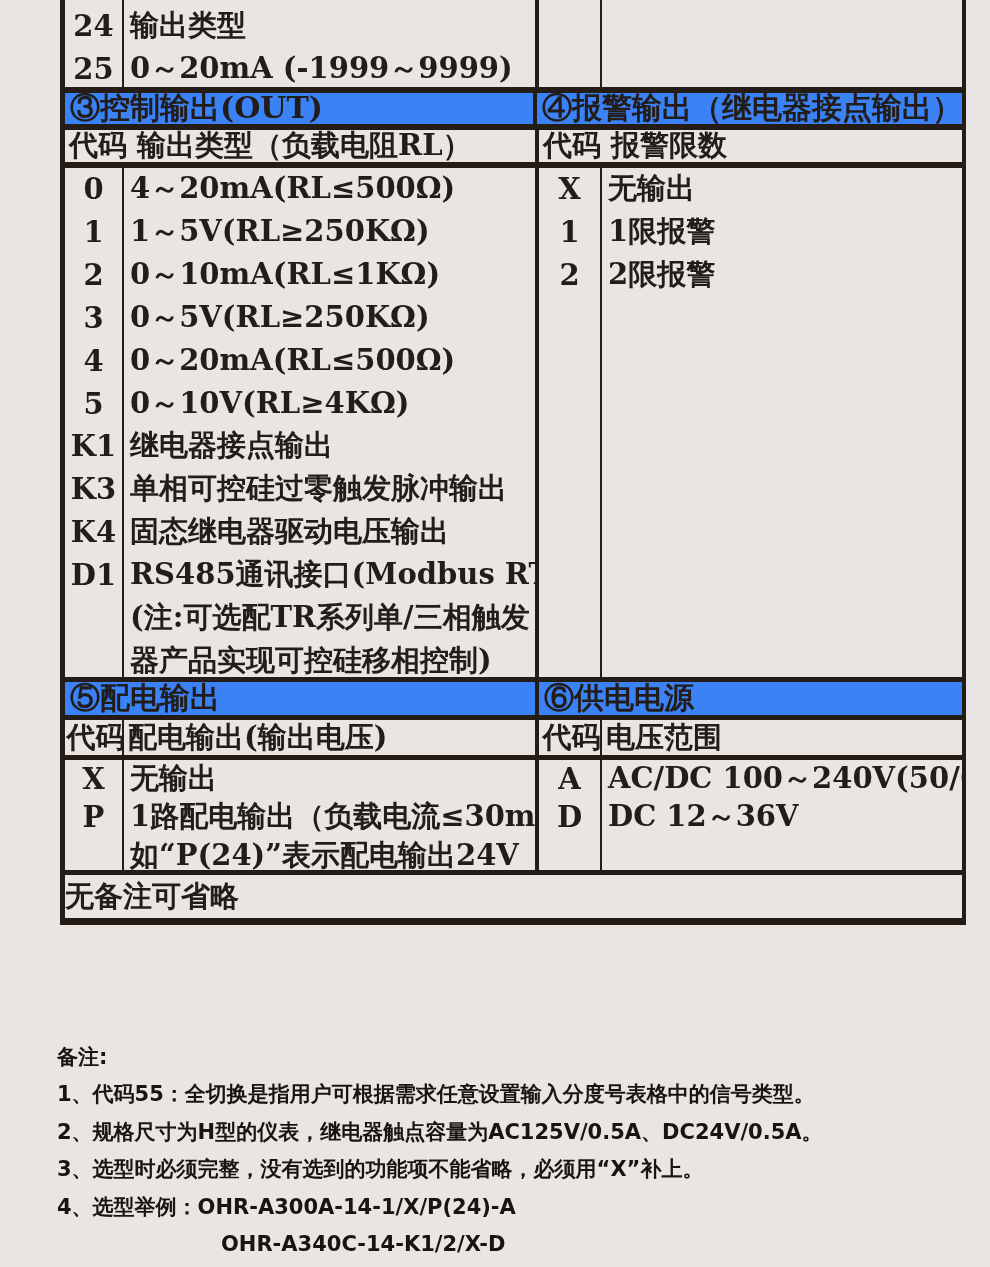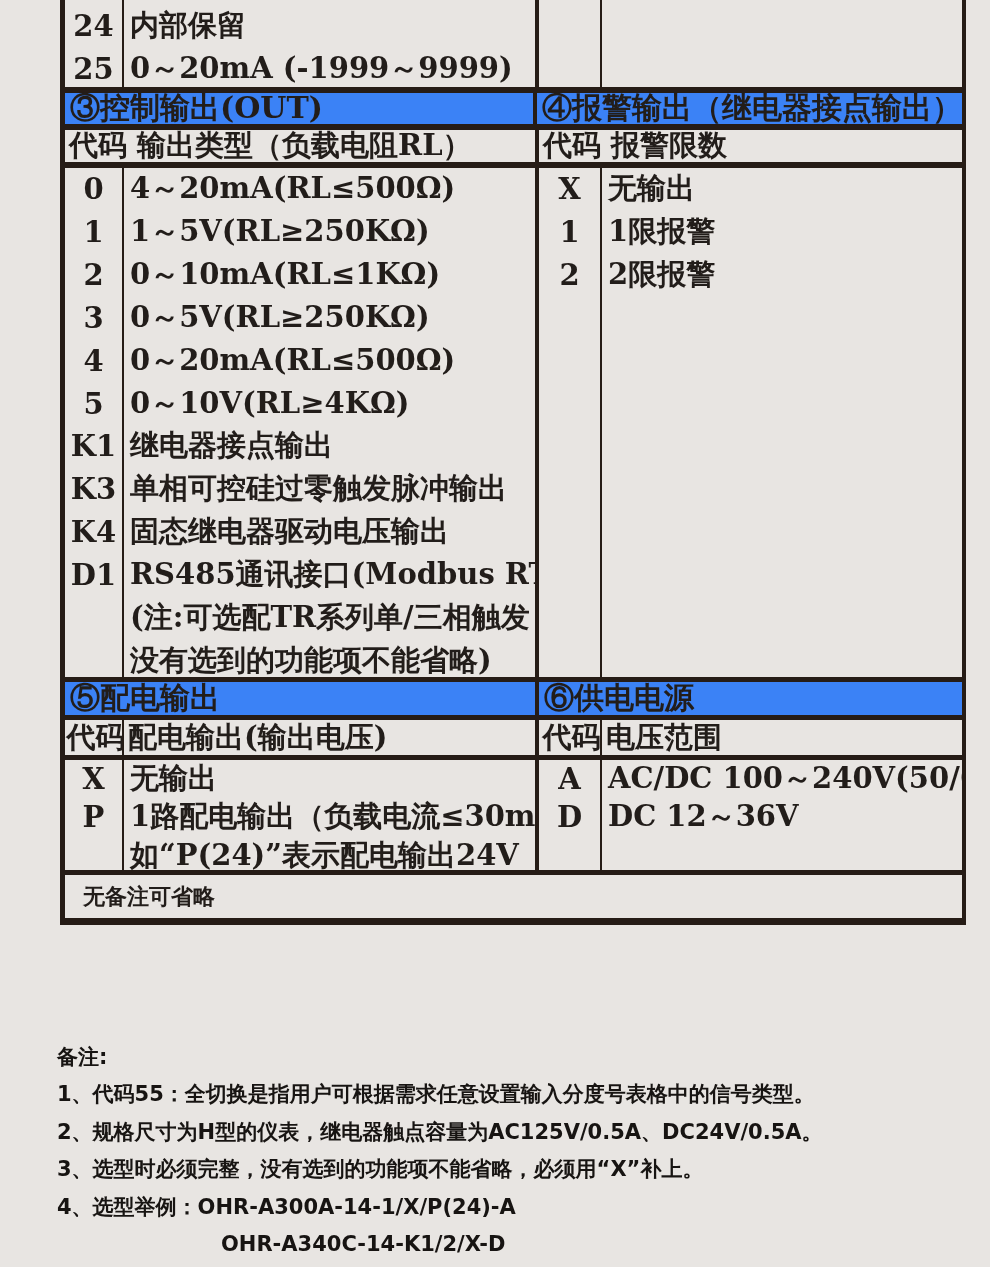--- a/index.html
+++ b/index.html
@@ -44,42 +44,42 @@
   .data1{height:514px;border-bottom:5px solid #261c16;}
   .data1 .ln{height:42.83px;}
   .data2{height:115px;border-bottom:5px solid #261c16;}
   .data2 .ln{height:38.3px;}
 
   .ln{display:flex;align-items:center;font-size:29px;font-weight:600;white-space:nowrap;}
   .ln.code{justify-content:center;}
   .ln.desc{padding-left:6px;}
 
   .note-row{height:50px;border-bottom:7px solid #261c16;}
-  .note-row .full{display:flex;align-items:center;font-size:22px;font-weight:600;padding-left:18px;}
+  .note-row .full{display:flex;align-items:center;font-size:29px;font-weight:600;}
 
   .footnotes{
     position:absolute;left:57px;top:1038px;width:915px;
     font-family:"DejaVu Sans","Liberation Sans",sans-serif;
     font-weight:700;font-size:21px;color:#171412;
   }
   .fn-line{height:37.5px;display:flex;align-items:center;white-space:nowrap;}
   .fn-indent{padding-left:164px;}
 </style>
 </head>
 <body>
 
 <div class="table-wrap">
 
   <div class="t-row row-top">
     <div class="cell col-code">
       <div class="ln code">24</div>
       <div class="ln code">25</div>
     </div>
     <div class="cell col-desc">
-      <div class="ln desc">内部保留</div>
+      <div class="ln desc">输出类型</div>
       <div class="ln desc">0～20mA (-1999～9999)</div>
     </div>
     <div class="cell col-code2"></div>
     <div class="cell col-desc2"></div>
   </div>
 
   <div class="t-row band">
     <div class="half-left bnd">③控制输出(OUT)</div>
     <div class="half-right bnd">④报警输出（继电器接点输出）</div>
   </div>
@@ -109,21 +109,21 @@
       <div class="ln desc">1～5V(RL≥250KΩ)</div>
       <div class="ln desc">0～10mA(RL≤1KΩ)</div>
       <div class="ln desc">0～5V(RL≥250KΩ)</div>
       <div class="ln desc">0～20mA(RL≤500Ω)</div>
       <div class="ln desc">0～10V(RL≥4KΩ)</div>
       <div class="ln desc">继电器接点输出</div>
       <div class="ln desc">单相可控硅过零触发脉冲输出</div>
       <div class="ln desc">固态继电器驱动电压输出</div>
       <div class="ln desc">RS485通讯接口(Modbus RTU)</div>
       <div class="ln desc">(注:可选配TR系列单/三相触发</div>
-      <div class="ln desc">没有选到的功能项不能省略)</div>
+      <div class="ln desc">器产品实现可控硅移相控制)</div>
     </div>
     <div class="cell col-code2">
       <div class="ln code">X</div>
       <div class="ln code">1</div>
       <div class="ln code">2</div>
     </div>
     <div class="cell col-desc2">
       <div class="ln desc">无输出</div>
       <div class="ln desc">1限报警</div>
       <div class="ln desc">2限报警</div>

